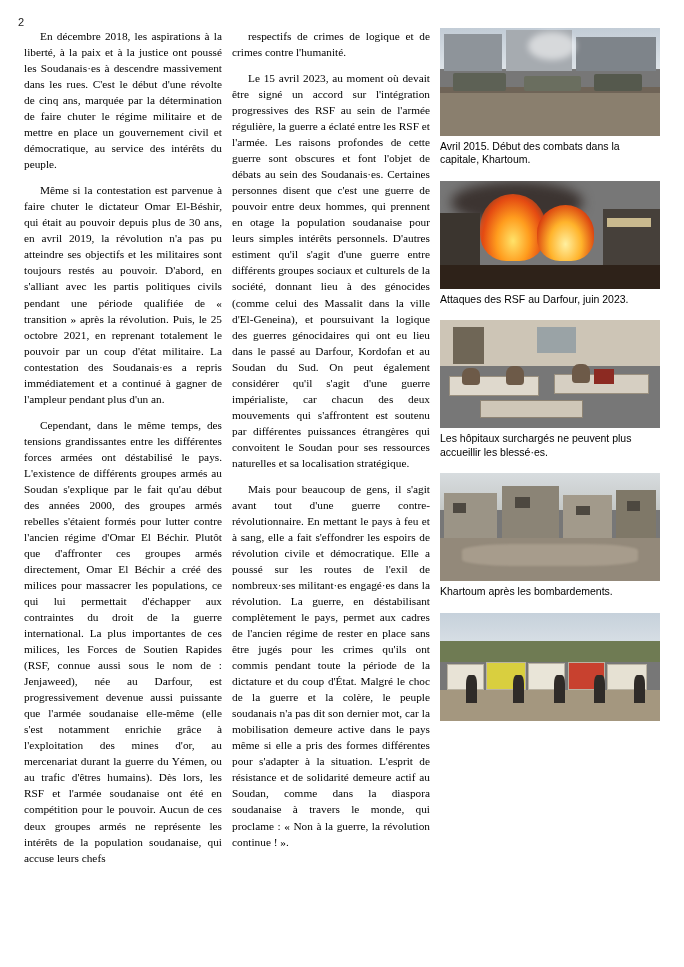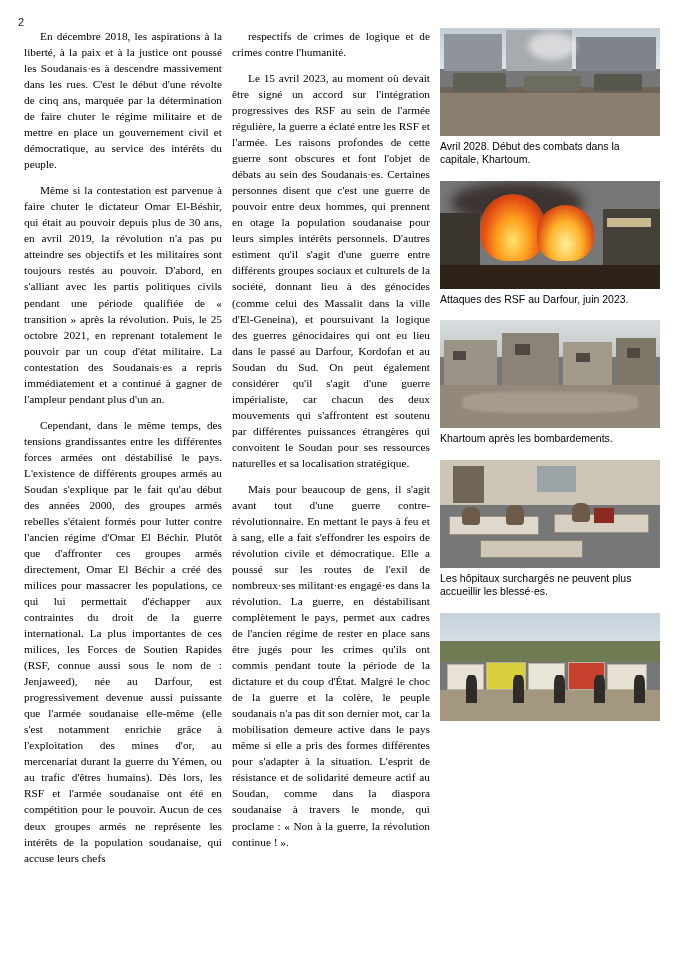--- a/index.html
+++ b/index.html
@@ -191,67 +191,67 @@
           <div class="ph bld1"></div>
           <div class="ph bld2"></div>
           <div class="ph bld3"></div>
           <div class="ph smoke"></div>
           <div class="ph wall"></div>
           <div class="ph road"></div>
           <div class="ph veh1"></div>
           <div class="ph veh2"></div>
           <div class="ph veh3"></div>
         </div>
-        <div class="caption">Avril 2028. Début des combats dans la capitale, Khartoum.</div>
+        <div class="caption">Avril 2015. Début des combats dans la capitale, Khartoum.</div>
       </div>
 
       <div class="figure">
         <div class="photo p2">
           <div class="ph smk"></div>
           <div class="ph bldL"></div>
           <div class="ph bldR"></div>
           <div class="ph sign"></div>
           <div class="ph flame1"></div>
           <div class="ph flame2"></div>
           <div class="ph ground"></div>
         </div>
         <div class="caption">Attaques des RSF au Darfour, juin 2023.</div>
+      </div>
+
+      <div class="figure">
+        <div class="photo p3">
+          <div class="ph wallb"></div>
+          <div class="ph door"></div>
+          <div class="ph win2"></div>
+          <div class="ph bed1"></div>
+          <div class="ph bed2"></div>
+          <div class="ph bed3"></div>
+          <div class="ph pers" style="left:10%;top:44%;width:8%;height:16%;"></div>
+          <div class="ph pers" style="left:30%;top:42%;width:8%;height:18%;"></div>
+          <div class="ph pers" style="left:60%;top:40%;width:8%;height:18%;"></div>
+          <div class="ph red" style="left:70%;top:45%;width:9%;height:14%;"></div>
+        </div>
+        <div class="caption">Les hôpitaux surchargés ne peuvent plus accueillir les blessé·es.</div>
       </div>
 
       <div class="figure">
         <div class="photo p4">
           <div class="ph sky4"></div>
           <div class="ph ruin1"></div>
           <div class="ph ruin2"></div>
           <div class="ph ruin3"></div>
           <div class="ph ruin4"></div>
           <div class="ph holeA" style="left:6%;top:28%;width:6%;height:9%;"></div>
           <div class="ph holeA" style="left:34%;top:22%;width:7%;height:10%;"></div>
           <div class="ph holeA" style="left:62%;top:30%;width:6%;height:9%;"></div>
           <div class="ph holeA" style="left:85%;top:26%;width:6%;height:9%;"></div>
           <div class="ph rub"></div>
           <div class="ph rub2"></div>
         </div>
         <div class="caption">Khartoum après les bombardements.</div>
-      </div>
-
-      <div class="figure">
-        <div class="photo p3">
-          <div class="ph wallb"></div>
-          <div class="ph door"></div>
-          <div class="ph win2"></div>
-          <div class="ph bed1"></div>
-          <div class="ph bed2"></div>
-          <div class="ph bed3"></div>
-          <div class="ph pers" style="left:10%;top:44%;width:8%;height:16%;"></div>
-          <div class="ph pers" style="left:30%;top:42%;width:8%;height:18%;"></div>
-          <div class="ph pers" style="left:60%;top:40%;width:8%;height:18%;"></div>
-          <div class="ph red" style="left:70%;top:45%;width:9%;height:14%;"></div>
-        </div>
-        <div class="caption">Les hôpitaux surchargés ne peuvent plus accueillir les blessé·es.</div>
       </div>
 
       <div class="figure">
         <div class="photo p5">
           <div class="ph sky5"></div>
           <div class="ph trees"></div>
           <div class="ph ground5"></div>
           <div class="ban b1"></div>
           <div class="ban b2"></div>
           <div class="ban b3"></div>

